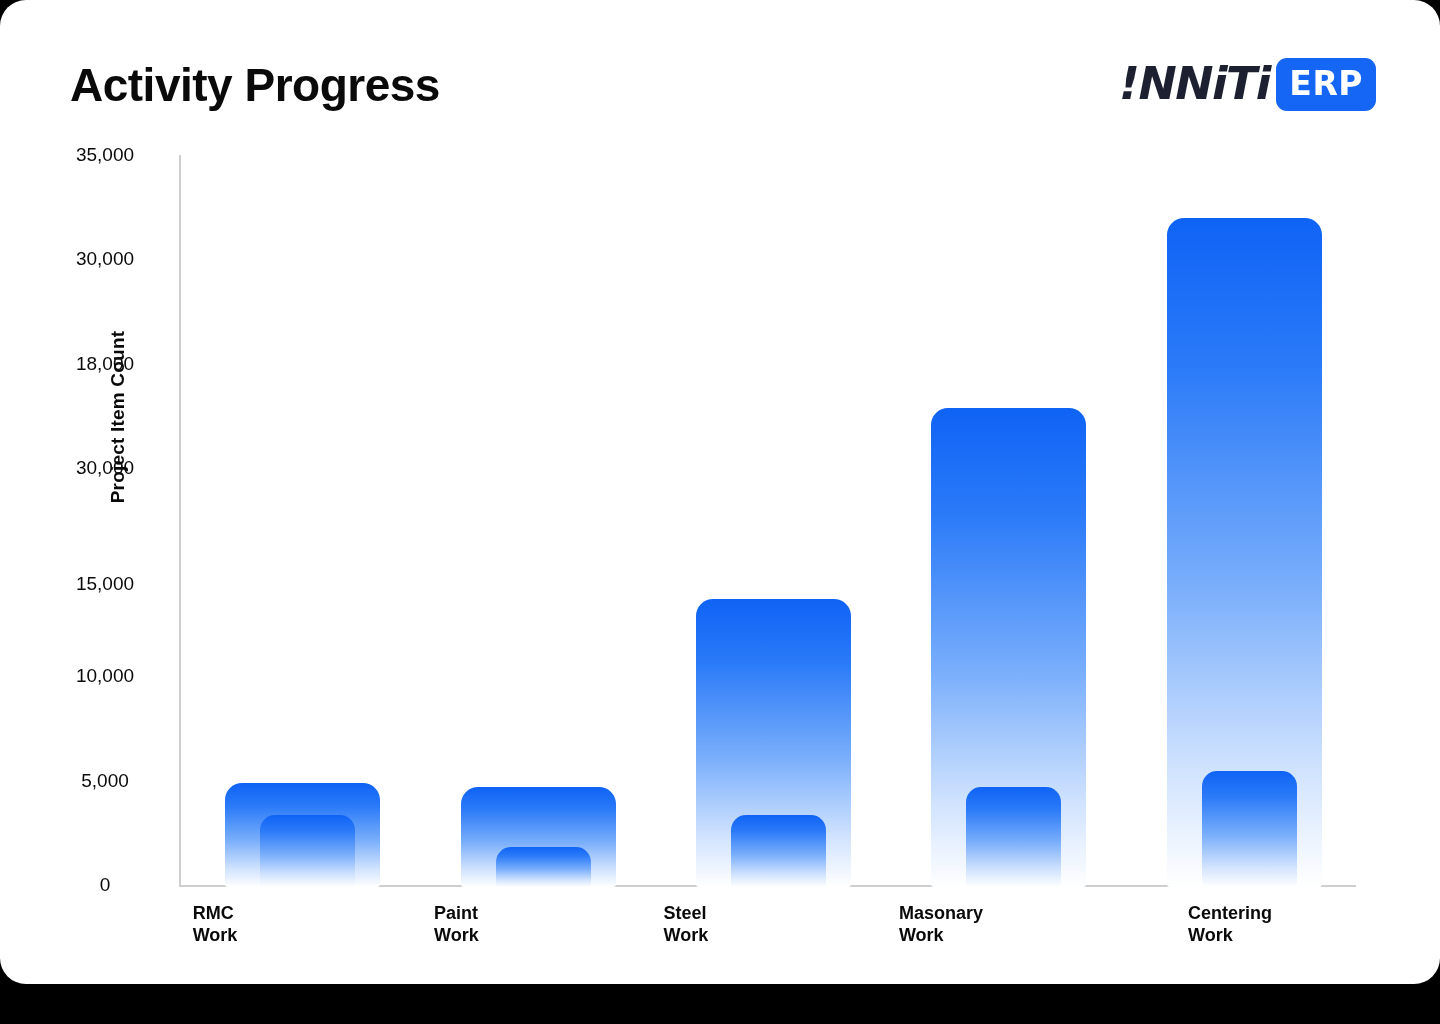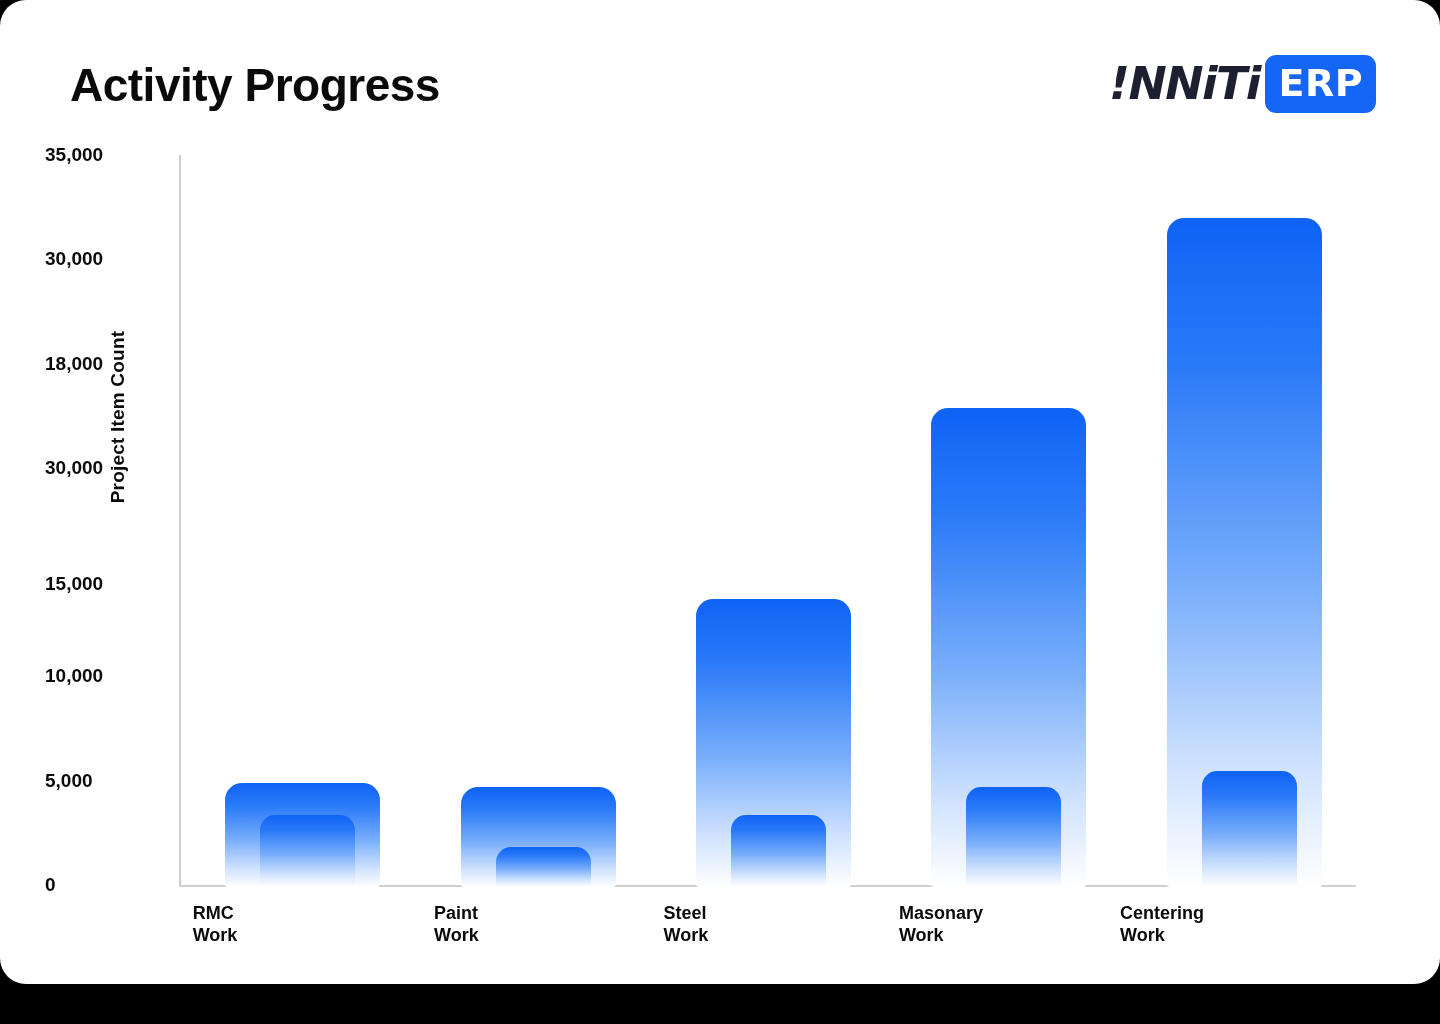--- a/index.html
+++ b/index.html
@@ -51,21 +51,21 @@
     letter-spacing: -1.5px;
     color: #1d2030;
     line-height: 1;
     font-family: "DejaVu Sans", sans-serif;
     transform: scaleX(1.04);
   }
   #brand-logo .brand-badge {
     margin-left: 9px;
     background: #1566f5;
     color: #ffffff;
-    font-size: 38px;
+    font-size: 33px;
     font-weight: 800;
     letter-spacing: 0.5px;
     line-height: 1;
     padding: 9px 13px 11px 13px;
     border-radius: 11px;
     font-family: "DejaVu Sans", sans-serif;
   }
 
   
   #plot-area {
@@ -103,23 +103,23 @@
     font-size: 19px;
     font-weight: 700;
     color: #0a0a0a;
     letter-spacing: 0.2px;
   }
 
   .y-tick-label {
     position: absolute;
     right: 0;
     width: 120px;
-    text-align: left;
+    text-align: center;
     font-size: 19px;
-    font-weight: 700;
+    font-weight: 400;
     color: #0a0a0a;
     transform: translateY(-50%);
   }
   #y-tick-labels {
     position: absolute;
     left: 45px;
     top: 0;
     width: 120px;
     height: 1024px;
   }
@@ -215,17 +215,17 @@
       <span>Work</span>
     </div>
     <div class="x-tick-label" style="left: 773.5px;">
       <span>Steel</span>
       <span>Work</span>
     </div>
     <div class="x-tick-label" style="left: 1008.9px;">
       <span>Masonary</span>
       <span>Work</span>
     </div>
-    <div class="x-tick-label" style="left: 1230px;">
+    <div class="x-tick-label" style="left: 1298px;">
       <span>Centering</span>
       <span>Work</span>
     </div>
   </div>
 
 </body></html>

